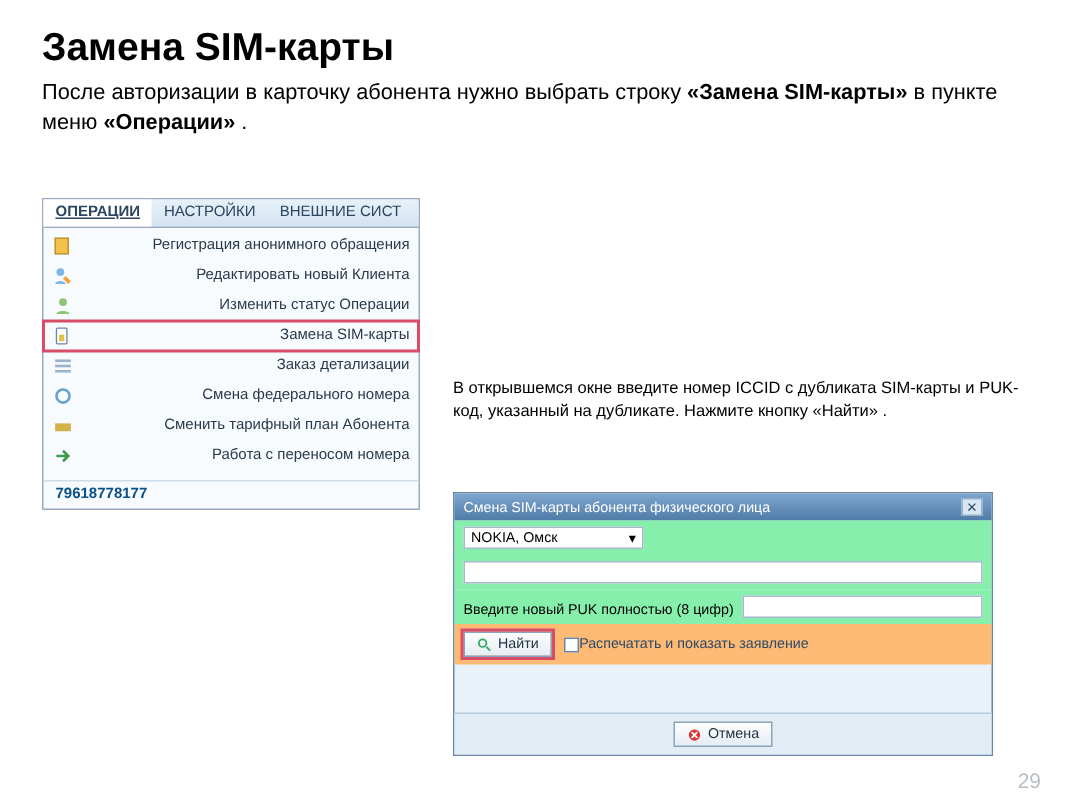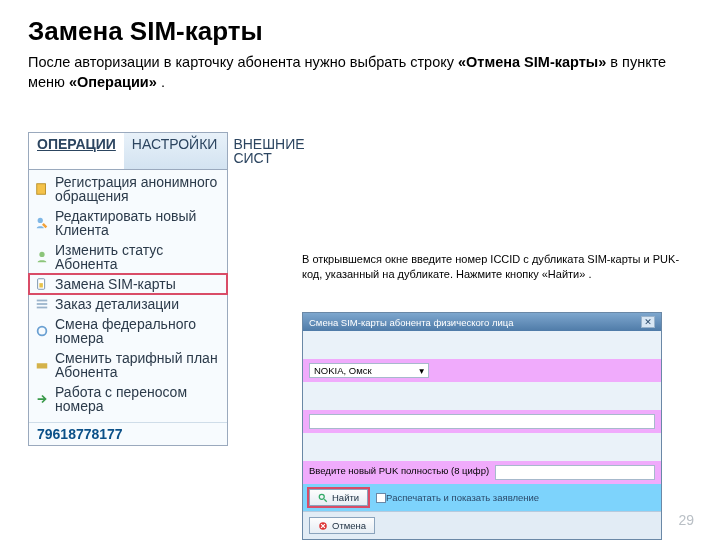--- a/index.html
+++ b/index.html
@@ -16,24 +16,24 @@
   .intro {
     font-size: 14.5px; line-height: 1.35;
     padding: 0 28px 12px 28px;
   }
   .b { font-weight: bold; }
 
   
   .shot1 {
     position: absolute;
     left: 28px; top: 132px;
-    width: 200px;
+    width: 252px;
     border: 1px solid #9aa9bd;
     background: #f7fbfe;
-    font-size: 14px;
+    font-size: 10px;
     line-height: 1;
   }
   .tabbar {
     display: flex;
     background: linear-gradient(#e8f1f9, #d3e3f1);
     border-bottom: 1px solid #9aa9bd;
   }
   .tabbar span {
     padding: 4px 8px;
     color: #2c4560;
@@ -42,20 +42,21 @@
     font-weight: bold;
     text-decoration: underline;
     background: #fff;
   }
   .menu { padding: 2px 0 6px 0; }
   .mi {
     display: flex; align-items: center; gap: 6px;
     padding: 3px 6px;
     color: #2b3a4a;
     position: relative;
+    justify-content: space-between;
   }
   .mi .ic { width: 14px; height: 14px; flex: 0 0 14px; }
   .mi.hl { outline: 2px solid #d94c67; outline-offset: -1px; }
   .phone {
     padding: 4px 8px;
     color: #0b5088;
     font-weight: bold;
     border-top: 1px solid #cfdde9;
   }
   
@@ -64,21 +65,21 @@
   
   .para2 {
     position: absolute;
     left: 302px; top: 252px; right: 28px;
     font-size: 11px; line-height: 1.35;
   }
 
   
   .shot2 {
     position: absolute;
-    left: 302px; top: 312px;
+    left: 302px; top: 328px;
     width: 360px;
     border: 1px solid #6a88a6;
     font-size: 9.5px;
     background: #eaf2f9;
   }
   .dlg-title {
     background: linear-gradient(#7ea7ce, #4f7ba8);
     color: #fff;
     padding: 3px 6px;
     display: flex; justify-content: space-between; align-items: center;
@@ -90,70 +91,70 @@
   }
   .section-hd {
     background: #d6e4f0;
     padding: 3px 6px;
     border-top: 1px solid #b7cadd;
     border-bottom: 1px solid #b7cadd;
     color: #2b4a6a;
     font-weight: bold;
   }
   .field-row {
-    display: flex; align-items: flex-start; gap: 6px;
+    display: flex; align-items: flex-end; gap: 6px;
     padding: 4px 6px;
-    background: #f0abfc;
-    margin-top: 28px;
+    background: #86efac;
   }
   .inp {
     flex: 1;
     height: 15px;
     background: #fff;
     border: 1px solid #a7b9cc;
   }
   .btnrow {
     display: flex; align-items: center; gap: 8px;
     padding: 5px 6px;
-    background: #7dd3fc;
+    background: #fdba74;
   }
   .btn {
     display: inline-flex; align-items: center; gap: 4px;
     padding: 2px 8px;
     background: linear-gradient(#fdfdfd, #e6edf4);
     border: 1px solid #8aa3bc;
     color: #234;
   }
   .btn.hl { outline: 2px solid #d94c67; outline-offset: 0; }
   .chk {
     display: inline-flex; align-items: center; gap: 0;
     color: #2b4a6a;
   }
   .chk .box { width: 10px; height: 10px; border: 1px solid #6a88a6; background: #fff; }
   .footer {
-    display: flex; justify-content: flex-start;
+    display: flex; justify-content: center;
     padding: 5px 6px;
     background: #e2ecf5;
     border-top: 1px solid #b7cadd;
+    margin-top: 32px;
   }
   .btn.danger svg { color: #c23; }
 
   .pagenum {
     position: absolute;
     right: 26px; bottom: 12px;
     color: #b9bfc5; font-size: 14px; text-align: right;
   }
 </style>
 </head>
 <body>
 
 <h1 class="slide-title">Замена SIM-карты</h1>
 
 <p class="intro">
-  <span>После авторизации в карточку абонента нужно выбрать строку </span><span class="b">«Отмена SIM-карты»</span><span> в пункте меню </span><span class="b">«Операции»</span><span> .</span>
+  <span>После авторизации в карточку абонента нужно выбрать строку </span><span class="b">«Замена SIM-карты»</span><span> в пункте меню </span><span class="b">«Операции»</span><span> .</span>
 </p>
 
 <div class="shot1">
   <div class="tabbar">
     <span class="active">ОПЕРАЦИИ</span>
     <span>НАСТРОЙКИ</span>
     <span>ВНЕШНИЕ СИСТ</span>
   </div>
   <div class="menu">
     <div class="mi">
@@ -168,21 +169,21 @@
             <path d="M2 14c0-3 8-3 8 0" fill="#7fb7e6"></path>
             <path d="M10 8l4 4-2 2-4-4z" fill="#f2a23a"></path>
           </svg></span>
       <span>Редактировать новый Клиента</span>
     </div>
     <div class="mi">
       <span class="ic"><svg viewBox="0 0 16 16">
             <circle cx="8" cy="5" r="3" fill="#8cc57a"></circle>
             <path d="M3 14c0-3 10-3 10 0" fill="#8cc57a"></path>
           </svg></span>
-      <span>Изменить статус Абонента</span>
+      <span>Изменить статус Операции</span>
     </div>
     <div class="mi hl">
       <span class="ic"><svg viewBox="0 0 16 16">
             <rect x="3" y="2" width="8" height="12" rx="1" fill="#fff" stroke="#6a88a6"></rect>
             <rect x="5" y="7" width="4" height="5" fill="#e6c24a"></rect>
           </svg></span>
       <span>Замена SIM-карты</span>
     </div>
     <div class="mi">
       <span class="ic"><svg viewBox="0 0 16 16">

